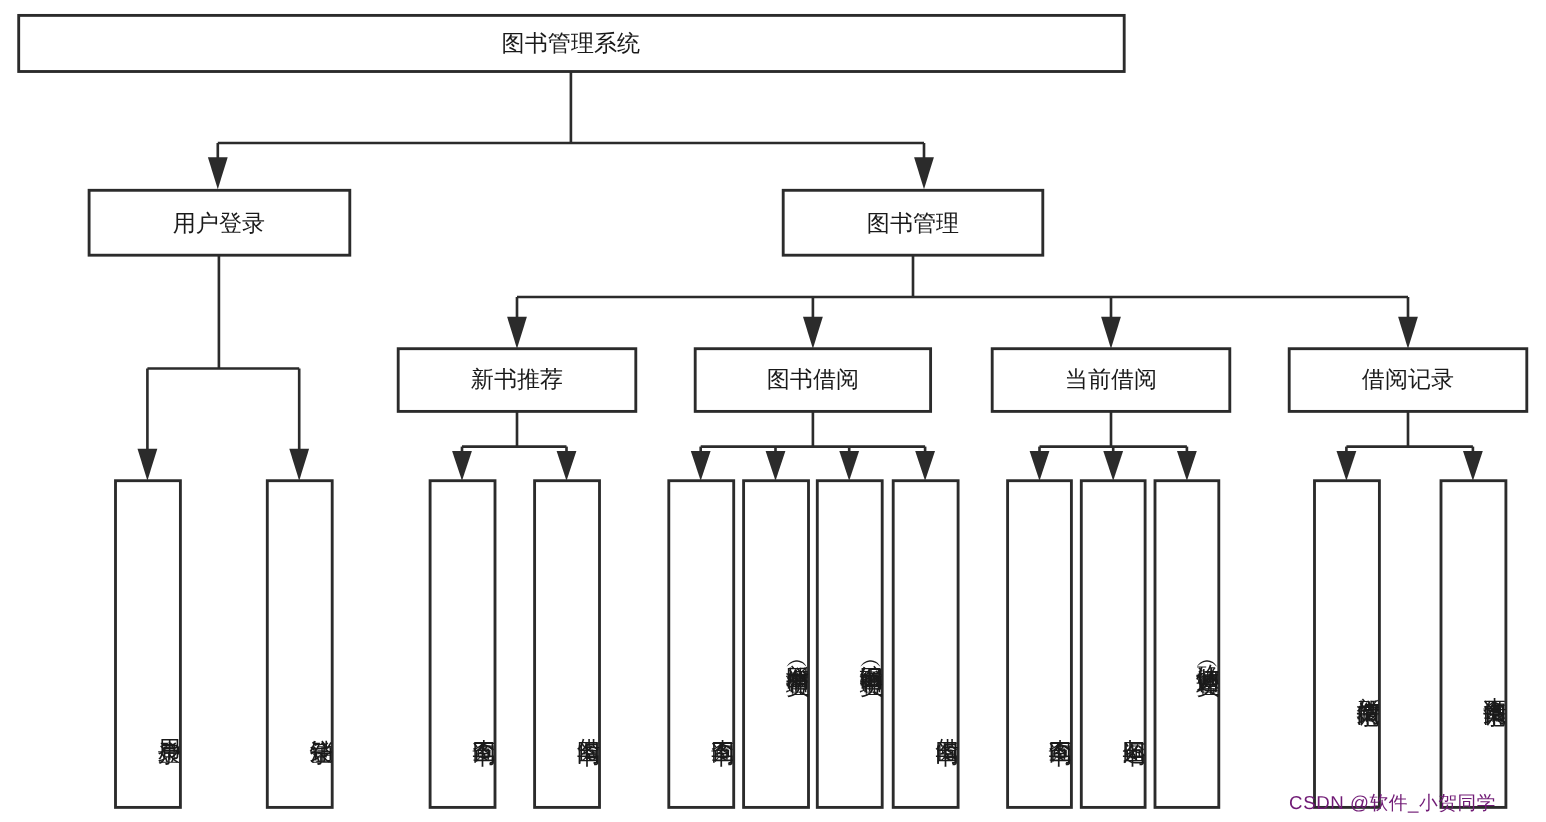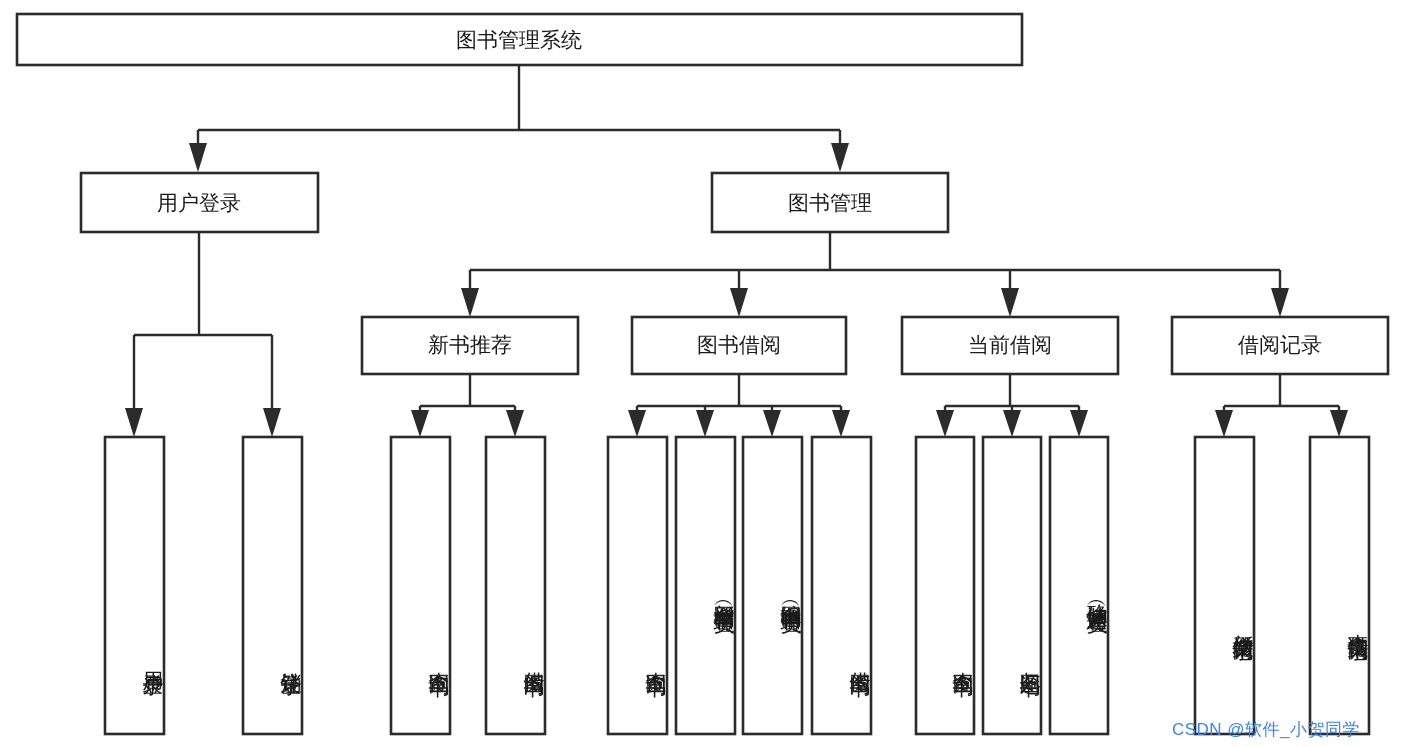--- a/index.html
+++ b/index.html
@@ -65,21 +65,21 @@
     color: #1a1a1a;
     white-space: nowrap;
     pointer-events: none;
   }
   .watermark {
     position: absolute;
     right: 12px;
     bottom: 6px;
     font-family: "Liberation Sans", "DejaVu Sans", sans-serif;
     font-size: 17px;
-    color: #3b82f6;
+    color: #701a75;
     letter-spacing: 0.5px;
     white-space: nowrap;
   }
 </style>
 </head>
 <body>
 
 <div id="diagram-root">
 
   <svg id="flow-svg" viewBox="0 0 1405 747">

